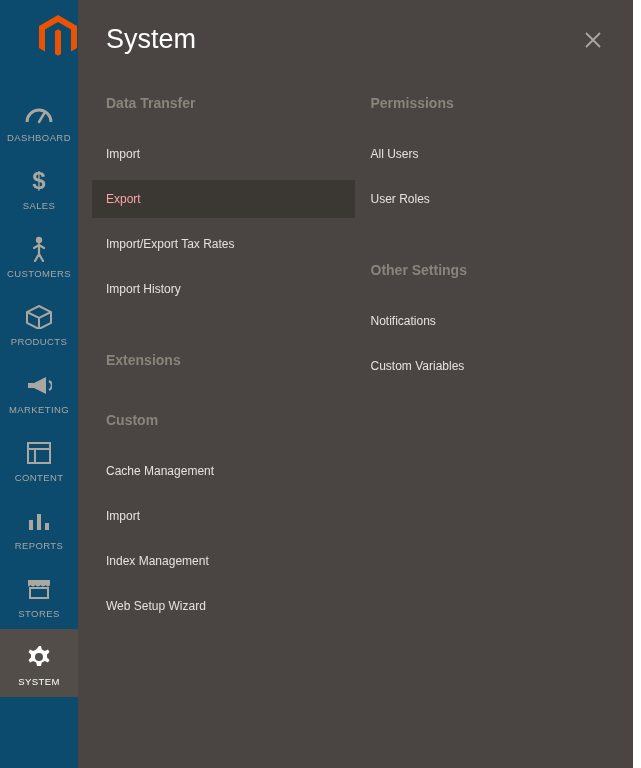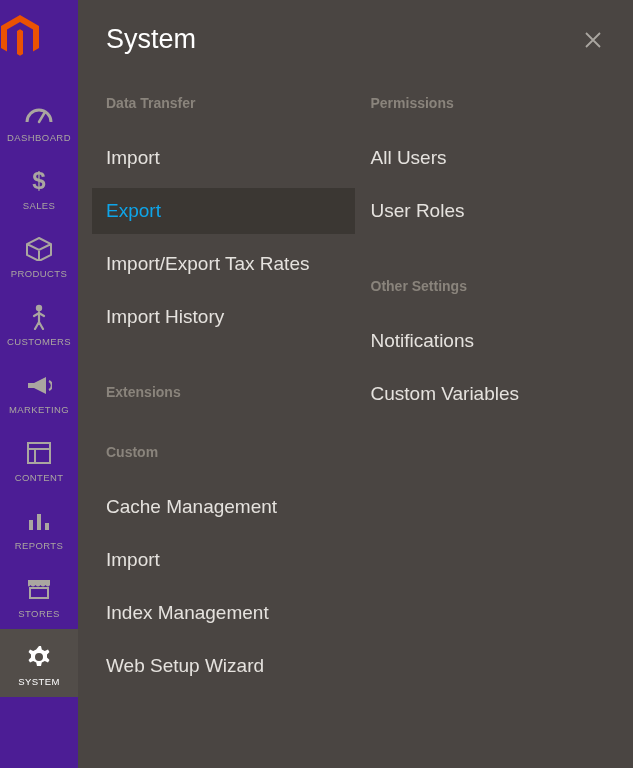--- a/index.html
+++ b/index.html
@@ -15,24 +15,24 @@
       overflow: hidden;
       position: relative;
     }
     .app {
       display: flex;
       height: 100%;
       position: relative;
     }
     .sidebar {
       width: 78px;
-      background: #4c1d95;
+      background: #0c4a6e;
       display: flex;
       flex-direction: column;
-      align-items: flex-start;
+      align-items: flex-end;
       padding-top: 14px;
       z-index: 2;
       flex-shrink: 0;
     }
     .logo {
       width: 40px;
       height: 46px;
       margin-bottom: 25px;
       display: flex;
       align-items: center;
@@ -112,31 +112,31 @@
       margin-bottom: 44px;
     }
     .group-title {
       color: #8a847c;
       font-size: 14px;
       font-weight: 600;
       margin-bottom: 24px;
     }
     .group-item {
       color: #e5e2de;
-      font-size: 19px;
+      font-size: 12px;
       padding: 12px 14px;
       margin-left: -14px;
       margin-right: -14px;
       cursor: pointer;
       margin-bottom: 7px;
       border-radius: 0;
     }
     .group-item.hovered {
       background: #3b3733;
-      color: #0ea5e9;
+      color: #fca5a5;
     }
     svg {
       display: block;
     }
     .white-strip {
       position: absolute;
       right: 0;
       top: 0;
       bottom: 0;
       width: 8px;
@@ -167,34 +167,34 @@
         <div class="nav-item">
           <span class="icon">
             <svg width="18" height="26" viewBox="0 0 18 26">
               <text x="9" y="21" text-anchor="middle" font-size="24" font-weight="bold" fill="#aaa6a0">$</text>
             </svg>
           </span>
           <span class="label">SALES</span>
         </div>
         <div class="nav-item">
           <span class="icon">
-            <svg width="26" height="24" viewBox="0 0 26 24">
-              <path d="M13 1 L25 7 L25 18 L13 24 L1 18 L1 7 Z M1 7 L13 13 L25 7 M13 13 L13 24" fill="none" stroke="#aaa6a0" stroke-width="2"></path>
-            </svg>
-          </span>
-          <span class="label">PRODUCTS</span>
-        </div>
-        <div class="nav-item">
-          <span class="icon">
             <svg width="14" height="26" viewBox="0 0 14 26">
               <circle cx="7" cy="4" r="3.2" fill="#aaa6a0"></circle>
               <path d="M7 8 L7 18 M2 12 L7 9 L12 12 M7 18 L3 25 M7 18 L11 25" stroke="#aaa6a0" stroke-width="2.2" fill="none" stroke-linecap="round"></path>
             </svg>
           </span>
           <span class="label">CUSTOMERS</span>
+        </div>
+        <div class="nav-item">
+          <span class="icon">
+            <svg width="26" height="24" viewBox="0 0 26 24">
+              <path d="M13 1 L25 7 L25 18 L13 24 L1 18 L1 7 Z M1 7 L13 13 L25 7 M13 13 L13 24" fill="none" stroke="#aaa6a0" stroke-width="2"></path>
+            </svg>
+          </span>
+          <span class="label">PRODUCTS</span>
         </div>
         <div class="nav-item">
           <span class="icon">
             <svg width="26" height="22" viewBox="0 0 26 22">
               <path d="M2 9 L2 14 L8 14 L20 20 L20 3 L8 9 Z" fill="#aaa6a0"></path>
               <path d="M23 7 A5 5 0 0 1 23 16" fill="none" stroke="#aaa6a0" stroke-width="2"></path>
             </svg>
           </span>
           <span class="label">MARKETING</span>
         </div>

